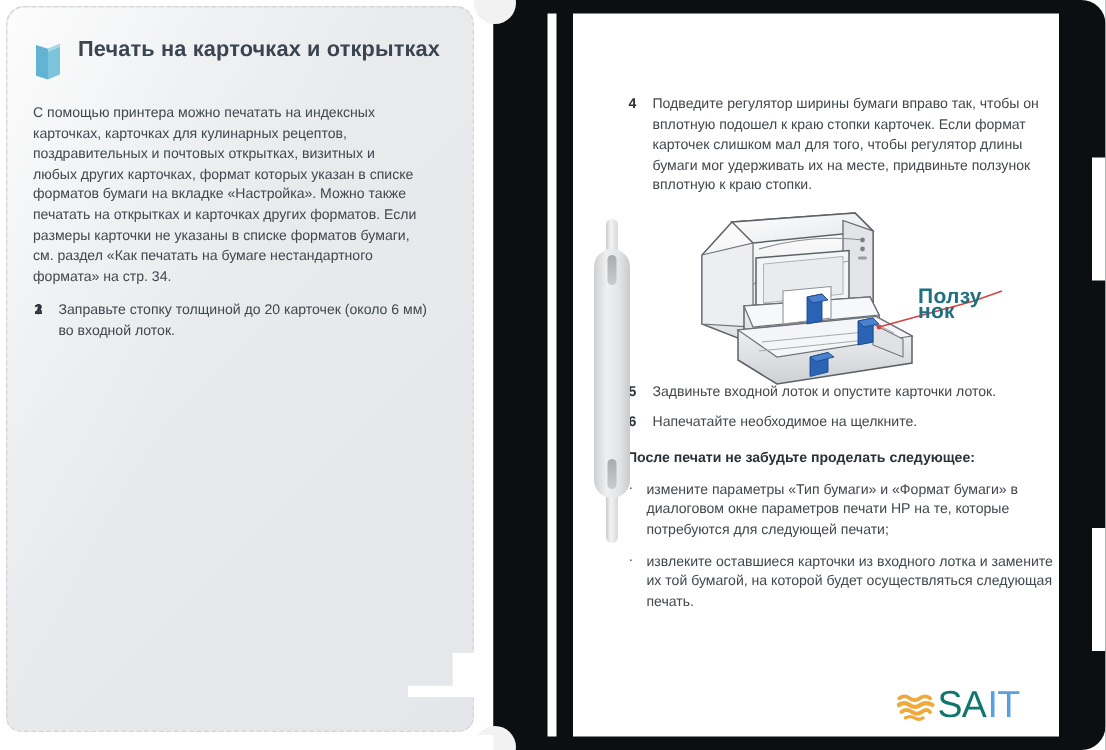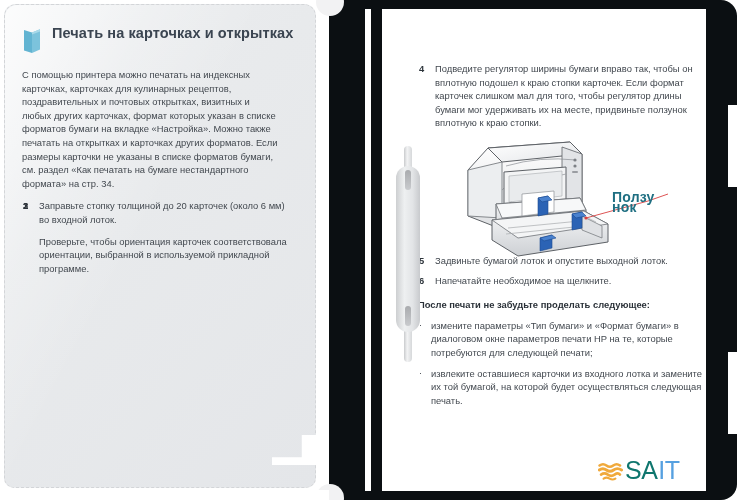--- a/index.html
+++ b/index.html
@@ -192,39 +192,38 @@
     <ol class="steps">
       <li>
         <span class="num">1</span>
       </li>
       <li>
         <span class="num">2</span>
       </li>
       <li>
         <span class="num">3</span>
         <span>Заправьте стопку толщиной до 20 карточек (около 6 мм) во входной лоток.</span>
-        <span class="sub-note">Проверьте, чтобы ориентация карточек соответствовала ориентации, выбранной в используемой прикладной программе.</span>
       </li>
     </ol>
   </div>
 
   <div class="sheet-right">
     <ol class="steps2">
       <li>
         <span class="num">4</span>
         <span>Подведите регулятор ширины бумаги вправо так, чтобы он вплотную подошел к краю стопки карточек. Если формат карточек слишком мал для того, чтобы регулятор длины бумаги мог удерживать их на месте, придвиньте ползунок вплотную к краю стопки.</span>
       </li>
     </ol>
 
     <div style="height:118px"></div>
 
     <ol class="steps2">
       <li>
         <span class="num">5</span>
-        <span>Задвиньте бумагой лоток и опустите выходной лоток.</span>
+        <span>Задвиньте входной лоток и опустите карточки лоток.</span>
       </li>
       <li>
         <span class="num">6</span>
         <span>Напечатайте необходимое на щелкните.</span>
       </li>
     </ol>
 
     <div class="after-head">После печати не забудьте проделать следующее:</div>
 
     <ul class="bullets">

